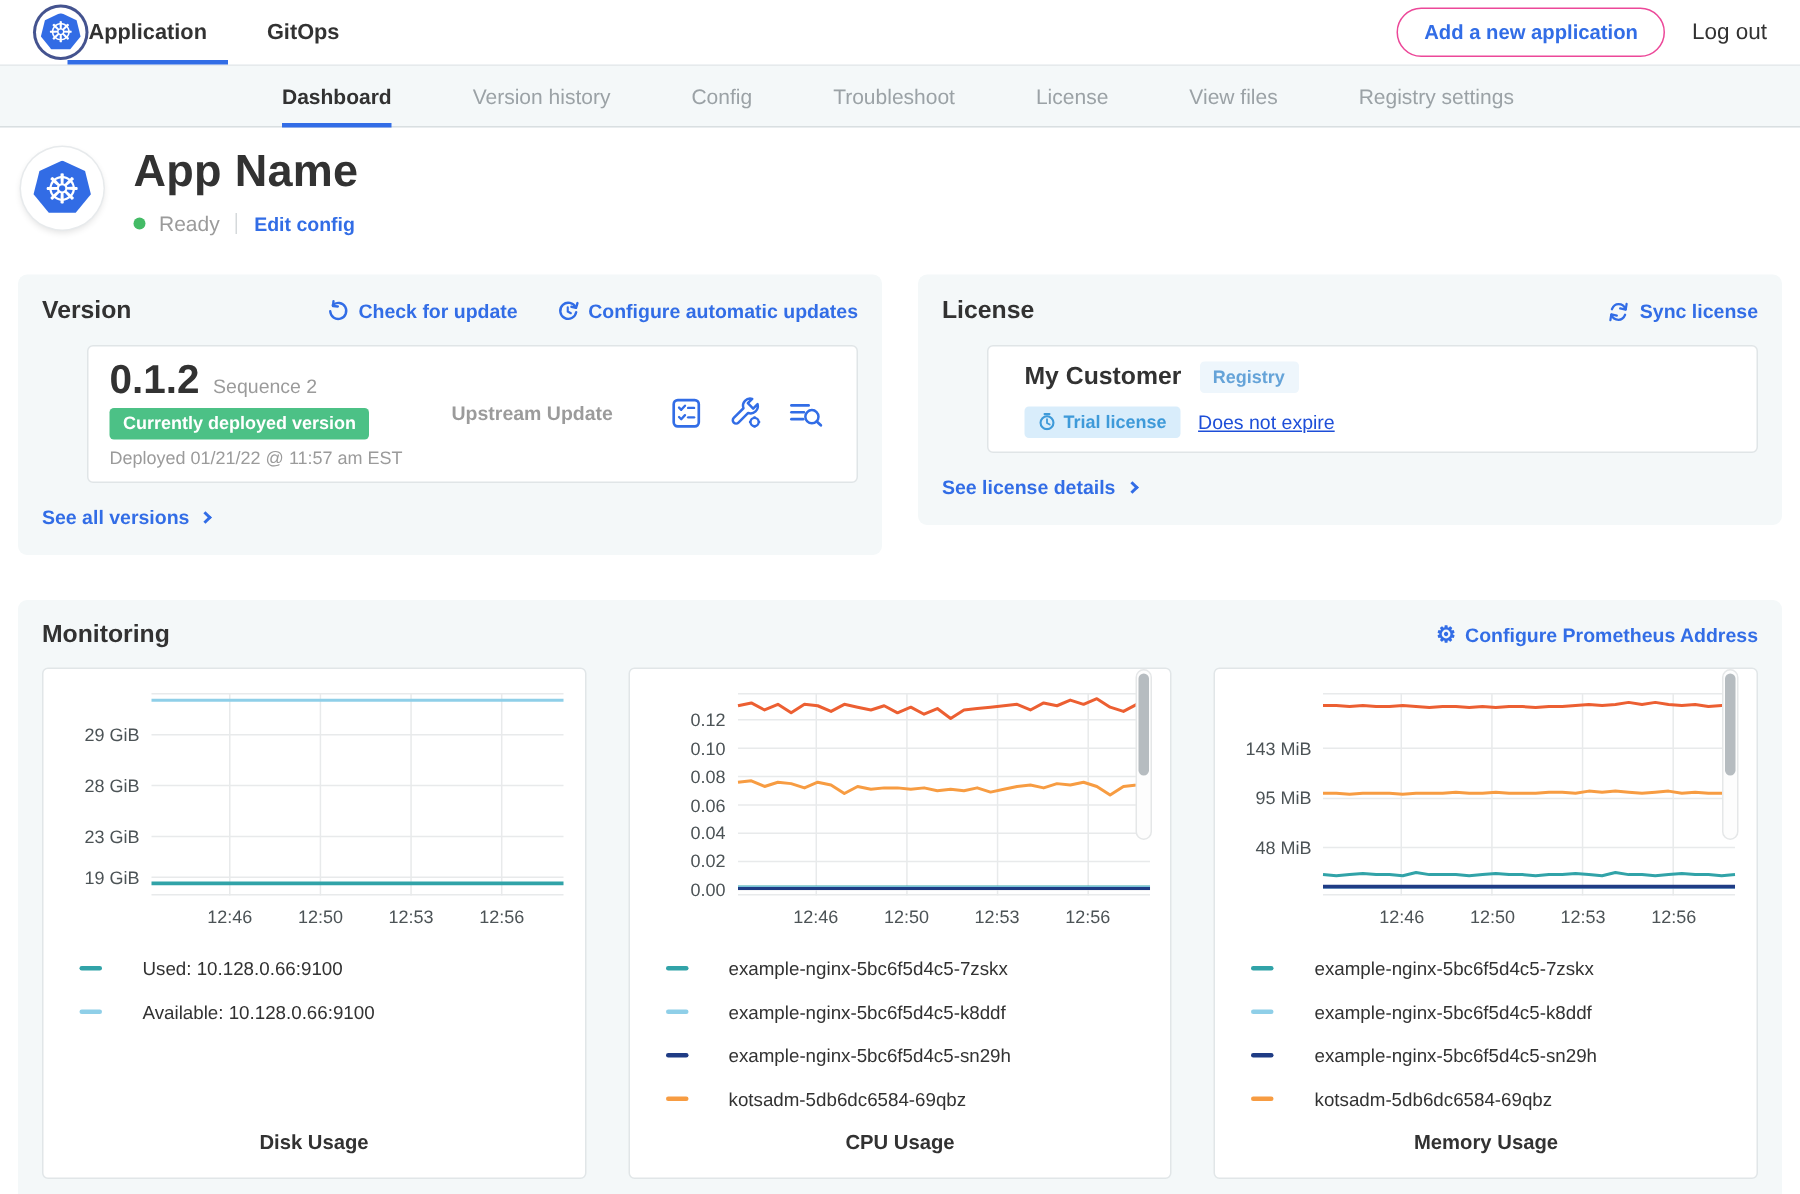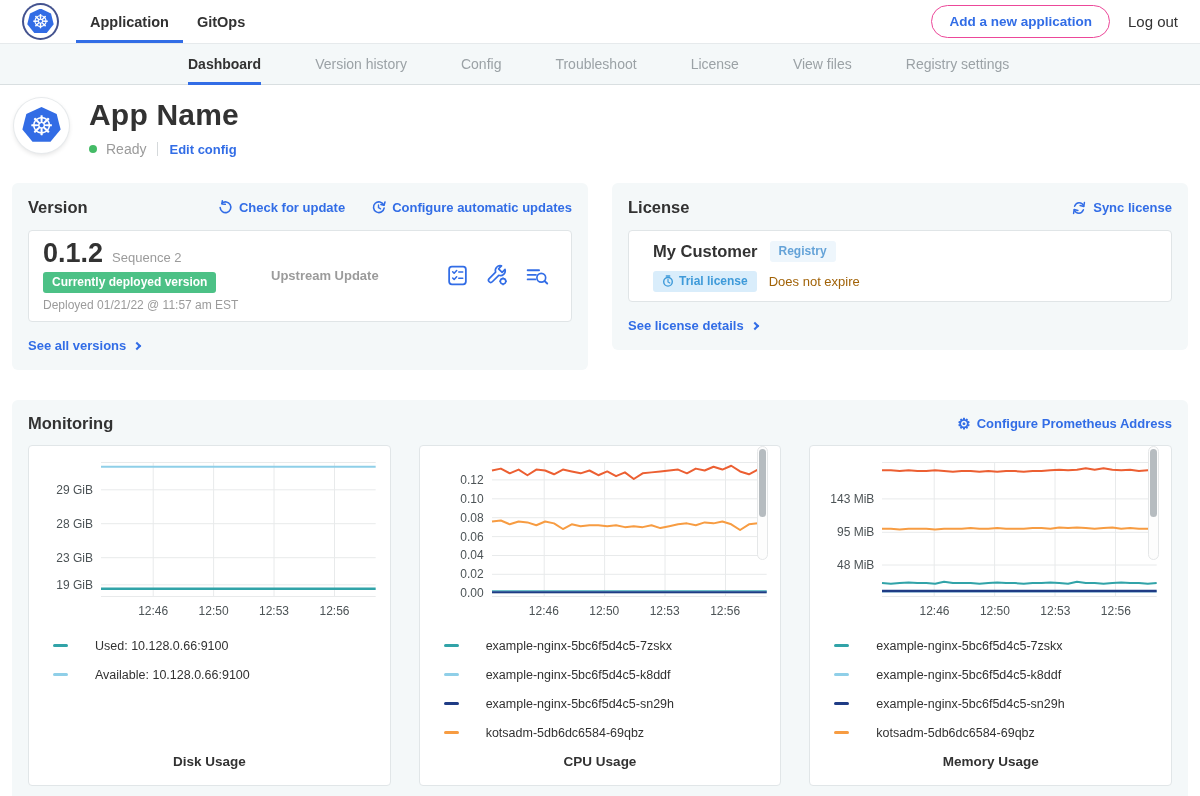--- a/index.html
+++ b/index.html
@@ -8,21 +8,21 @@
     font-family: "Liberation Sans", sans-serif;
     background:#fff; color:#323232; overflow:hidden;
   }
   
   .top-nav { height:43px; display:flex; align-items:stretch; padding:0 22px 0 24px; background:#fff; }
   .brand { align-self:center; width:33px; height:33px; border-radius:50%; background:#fff;
            box-shadow:0 0 0 2px #44538f; display:flex; align-items:center; justify-content:center; }
   .hepta { background:#326ce5; clip-path:polygon(50% 0%,89% 19%,99% 61%,73% 94%,27% 94%,1% 61%,11% 19%);
            color:#fff; display:flex; align-items:center; justify-content:center; }
   .brand .hepta { width:27px; height:26px; font-size:19px; }
-  .top-tabs { display:flex; margin-left:31px; gap:24px; }
+  .top-tabs { display:flex; gap:36px; }
   .top-tab { display:flex; align-items:center; font-size:14.5px; font-weight:bold; color:#323232;
              position:relative; cursor:pointer; padding:0 2px; }
   .top-tab.active::after { content:""; position:absolute; left:-12px; right:-12px; bottom:0; height:3px; background:#326de6; }
   .top-right { margin-left:auto; display:flex; align-items:center; gap:18px; }
   .add-app-btn { border:1px solid #ec4899; color:#326de6; font-weight:bold; font-size:13.5px;
                  padding:8px 17px; border-radius:18px; background:#fff; cursor:pointer;
                  font-family:"Liberation Sans",sans-serif; }
   .logout { font-size:15px; color:#323232; cursor:pointer; }
   
   .sub-nav { height:42px; background:#f4f8f9; border-top:1px solid #e6eaec; border-bottom:1px solid #d9dfe1;
@@ -45,41 +45,41 @@
           display:inline-flex; align-items:center; gap:6px; white-space:nowrap; }
   .chev { width:6px; height:6px; border-top:2px solid #326de6; border-right:2px solid #326de6;
           transform:rotate(45deg); display:inline-block; margin-left:2px; }
   
   .content { padding:0 12px; }
   .cards-row { display:flex; gap:24px; margin-top:26px; align-items:flex-start; }
   .panel { background:#f4f8f9; border-radius:6px; padding:15px 16px 16px; flex:1; }
   .panel-head { display:flex; align-items:center; }
   .panel-title { font-size:16.5px; font-weight:bold; }
   .panel-links { margin-left:auto; display:flex; gap:26px; align-items:center; }
-  .inner-card { background:#fff; border:1px solid #e0e5e7; border-radius:4px; margin-top:13px; }
+  .inner-card { background:#fff; border:1px solid #e0e5e7; border-radius:4px; margin-top:13px;margin-left:30px; }
   .version-body { display:flex; align-items:center; padding:8px 22px 9px 14px; }
   .ver-left { width:216px; }
   .ver-row1 { display:flex; align-items:baseline; gap:9px; }
   .ver-num { font-size:27px; font-weight:bold; line-height:28px; }
   .ver-seq { font-size:13px; color:#9b9b9b;text-align:center; }
   .badge-green { display:inline-block; margin-top:5px; background:#4cc186; color:#fff; font-size:12px;
                  font-weight:bold; padding:3px 9px 4px; border-radius:3px; }
   .ver-deployed { margin-top:5px; font-size:12px; color:#9b9b9b; }
   .ver-source { flex:1; font-size:13px; font-weight:bold; color:#9b9b9b; padding-left:12px; }
   .ver-icons { display:flex; gap:16px; align-items:center; }
   .see-link { margin-top:14px; }
   .license-body { padding:10px 24px 9px;text-align:center; }
   .lic-row1 { display:flex; align-items:center; gap:12px; }
   .customer { font-size:16.5px; font-weight:bold; }
   .badge-channel { background:#eef6fc; color:#65a3d8; font-size:12px; font-weight:bold;
                    padding:3px 9px 4px; border-radius:3px; }
   .lic-row2 { display:flex; align-items:center; gap:12px; margin-top:9px; }
   .badge-trial { background:#d9edfb; color:#3e9ad9; font-size:12px; font-weight:bold;
                  padding:3px 9px 4px; border-radius:3px; display:inline-flex; align-items:center; gap:5px; }
-  .expiry { font-size:13px; color:#a16207; }
+  .expiry { font-size:13px; color:#1d4ed8;text-decoration:underline; }
   
   .monitor-panel { margin-top:30px; padding:14px 16px 16px; }
   .charts-row { display:flex; gap:28px; margin-top:12px; }
   .chart-card { flex:1; background:#fff; border:1px solid #e1e6e8; border-radius:4px; height:341px;
                 padding:12px 8px 12px; display:flex; flex-direction:column; position:relative; }
   .chart-zone { position:relative; height:160px; flex:none; }
   .plot { position:absolute; left:64px; right:6px; top:4px; height:135px; }
   .plot svg { width:100%; height:100%; display:block; overflow:visible; }
   .grid { stroke:#e8eaeb; stroke-width:1; vector-effect:non-scaling-stroke; }
   .yaxis { position:absolute; left:0; width:56px; top:4px; height:135px; }

